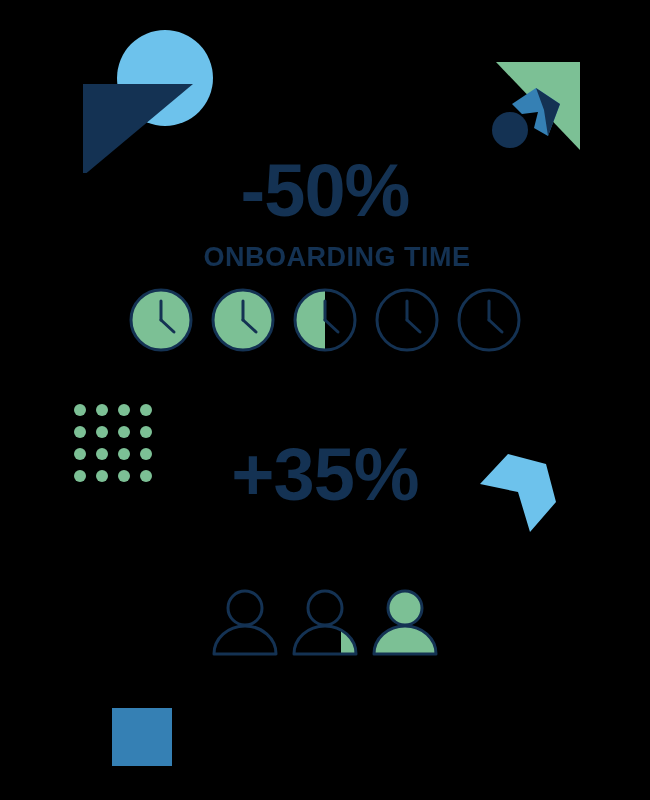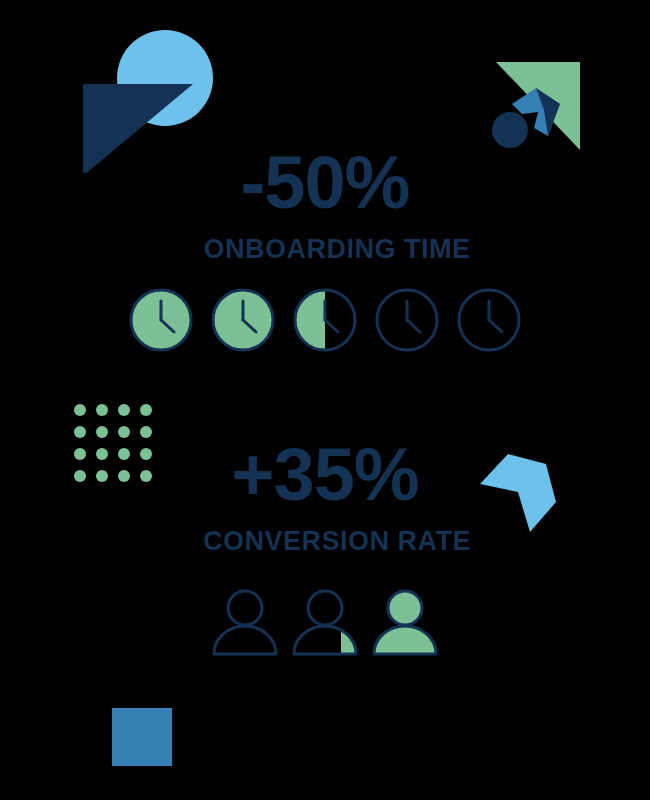--- a/index.html
+++ b/index.html
@@ -58,21 +58,21 @@
     background: #3580B4;
   }
 
   
   .stat-block {
     position: absolute;
     left: 0;
     width: 650px;
     text-align: center;
   }
-  #stat-onboarding { top: 146px; text-align: center; }
+  #stat-onboarding { top: 154px; text-align: center; }
   #stat-conversion { top: 438px; }
 
   .stat-value {
     font-size: 74px;
     font-weight: 700;
     letter-spacing: -1px;
     color: #143253;
     line-height: 1;
     margin: 0;
     font-family: "Liberation Sans", sans-serif;
@@ -178,21 +178,20 @@
     <span></span>
     <span></span>
     <span></span>
     <span></span>
     <span></span>
     <span></span>
   </div>
 
   <div class="stat-block" id="stat-conversion">
     <p class="stat-value">+35%</p>
-    <p class="stat-label">CONVERSION RATE</p>
   </div>
 
   <div class="deco" id="deco-polygon">
     <svg width="105" height="95" viewBox="0 0 105 95" xmlns="http://www.w3.org/2000/svg">
       <polygon points="12,40 40,10 78,20 88,58 62,88 50,48" fill="#6DC2EC"></polygon>
     </svg>
   </div>
 
   <div class="icon-row" id="people-row">
 

